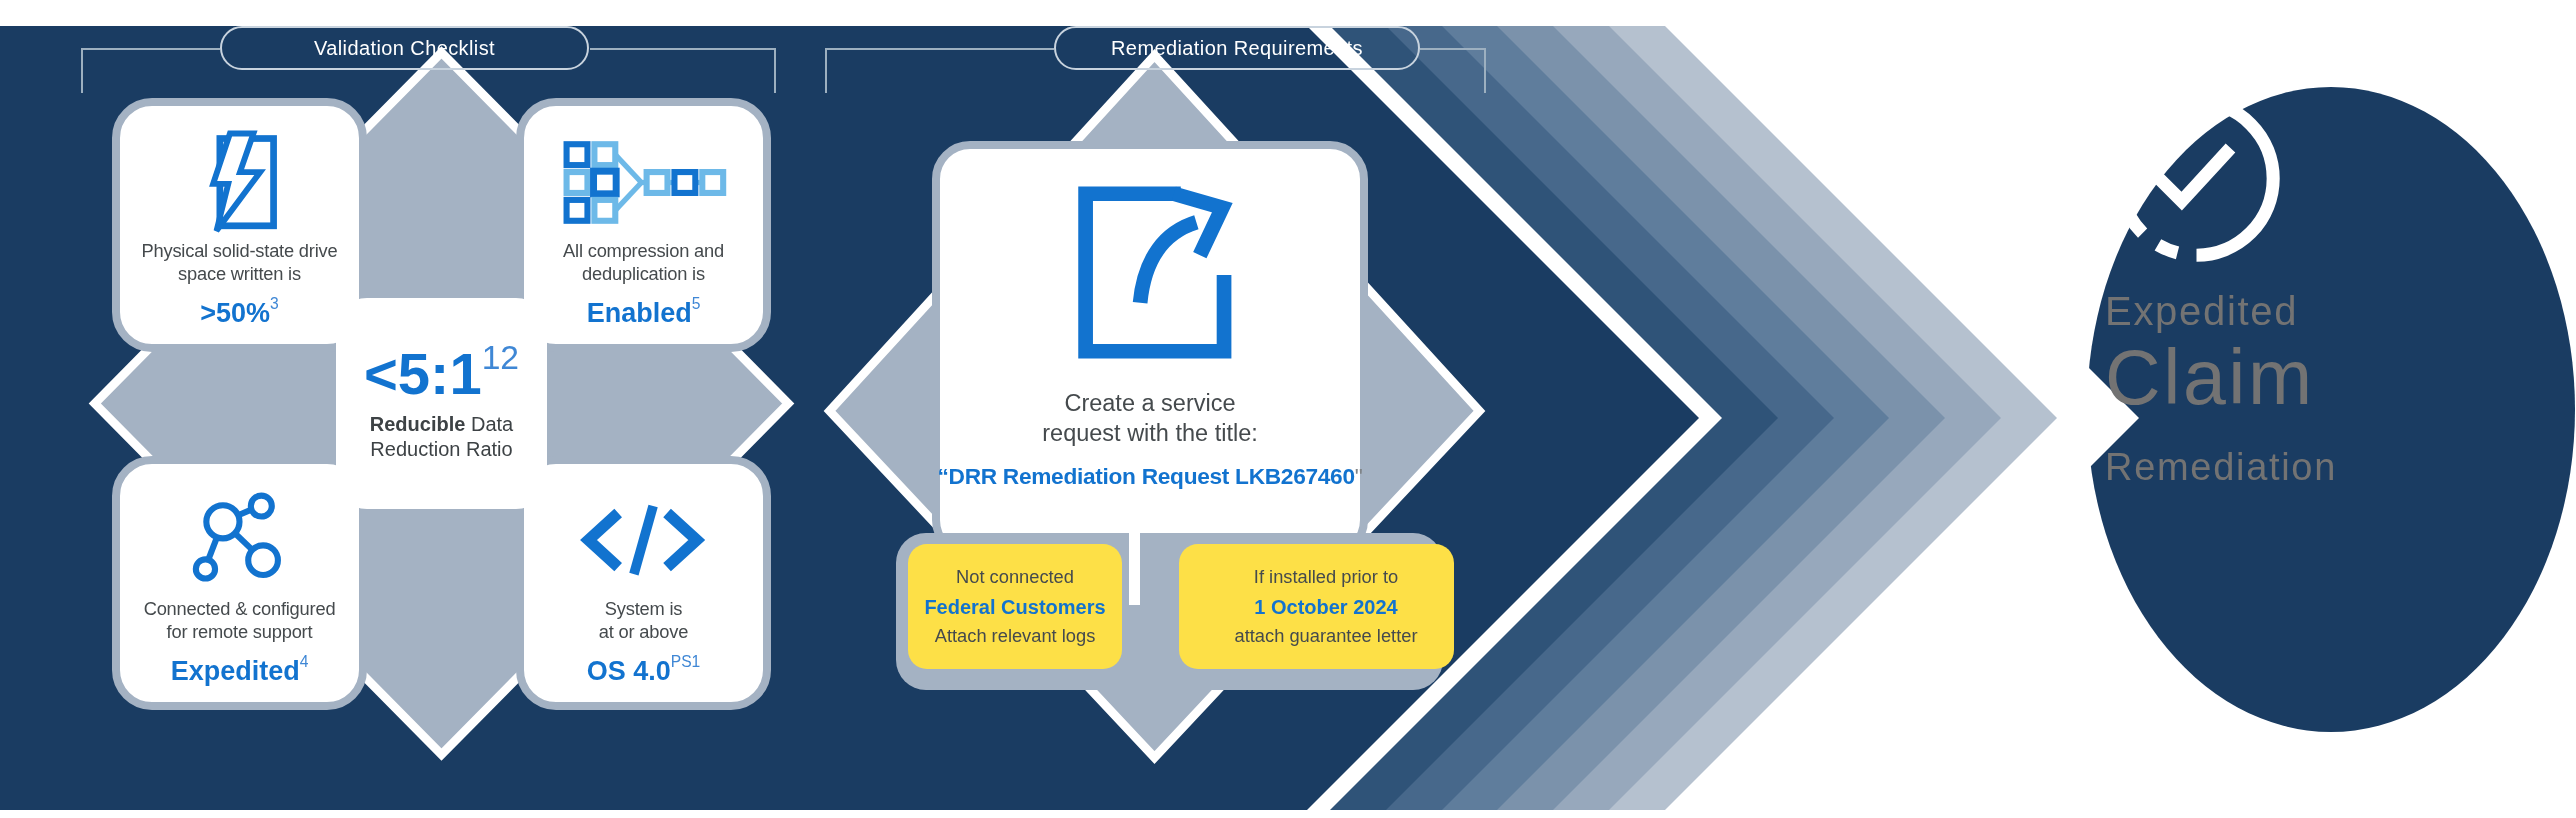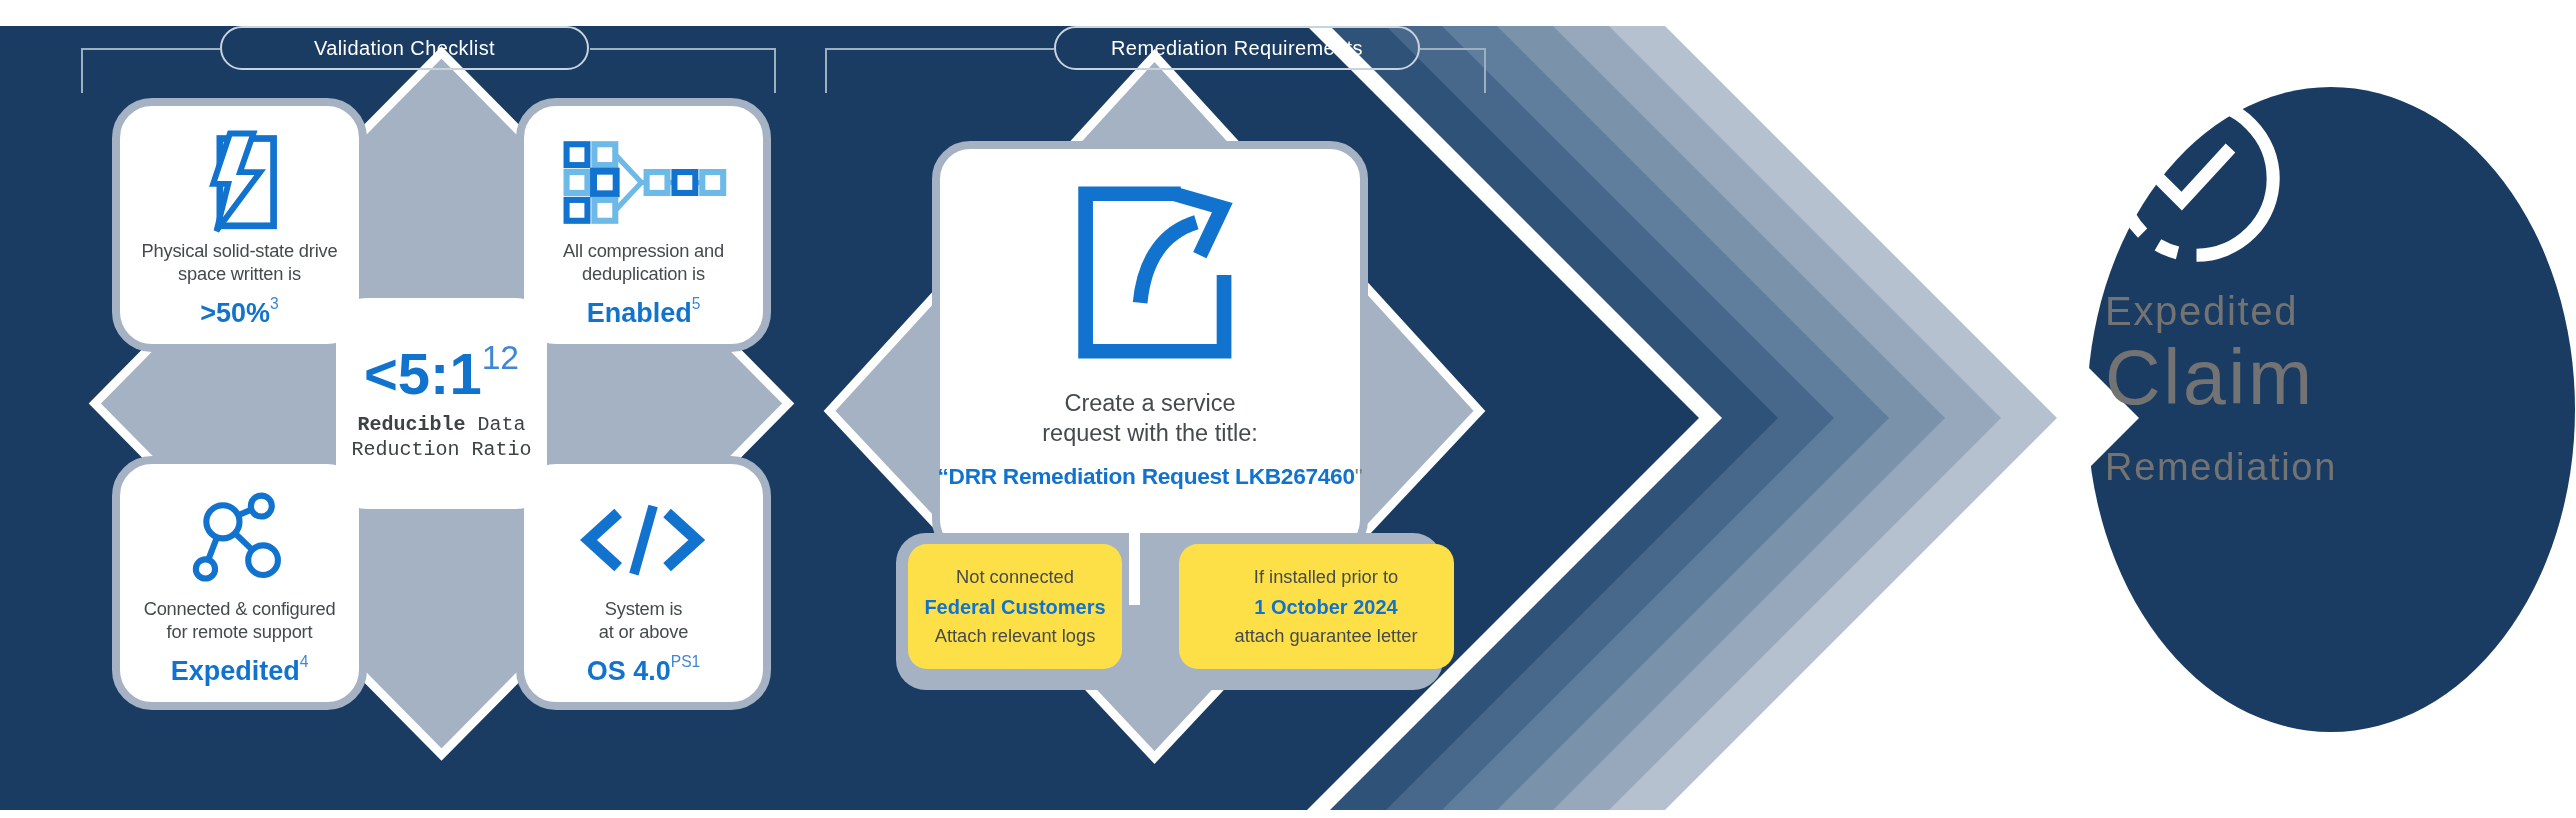--- a/index.html
+++ b/index.html
@@ -32,21 +32,21 @@
   .vcard{position:absolute;box-sizing:border-box;background:#fff;border:8.7px solid #a4b2c3;border-radius:40px;
          z-index:15;display:flex;flex-direction:column;align-items:center;}
   .vcard .icon-box{height:115px;display:flex;align-items:center;justify-content:center;margin-top:19px;}
   .cline{font-size:18.3px;color:#454a4d;line-height:22.7px;text-align:center;letter-spacing:-0.2px;}
   .cvalue{font-size:27px;font-weight:bold;color:#1273cf;margin-top:12.2px;}
   .cvalue sup,.ratio sup{font-size:0.58em;font-weight:400;color:#3f87d5;position:relative;top:-0.15em;}
 
   #center-card{position:absolute;left:336px;top:298px;width:211px;height:211px;background:#fff;border-radius:31px;
                z-index:15;display:flex;flex-direction:column;align-items:center;justify-content:center;}
   .ratio{font-size:58px;font-weight:bold;color:#1273cf;line-height:1;}
-  .ratio-desc{font-size:20px;color:#3d4245;text-align:center;line-height:25px;margin-top:8.7px;font-family:Liberation Mono, monospace;}
+  .ratio-desc{font-size:20px;color:#3d4245;text-align:center;line-height:25px;margin-top:8.7px;}
 
   #main-card{position:absolute;left:932px;top:141px;width:436px;height:417px;box-sizing:border-box;
              background:#fff;border:8.7px solid #a4b2c3;border-radius:38px;z-index:15;
              display:flex;flex-direction:column;align-items:center;}
   #main-card .mline{font-size:23.5px;color:#454a4d;line-height:30px;text-align:center;}
   #main-title{font-size:22.7px;font-weight:bold;color:#1273cf;margin-top:15.7px;letter-spacing:-0.3px;white-space:nowrap;}
   #main-title .qc{color:#7f8488;font-weight:400;}
 
   #sub-plate{position:absolute;left:896px;top:533px;width:547px;height:157px;background:#a4b2c3;border-radius:30px;z-index:16;}
   .scard{position:absolute;top:544px;height:125px;background:#fde047;border-radius:19px;z-index:17;

